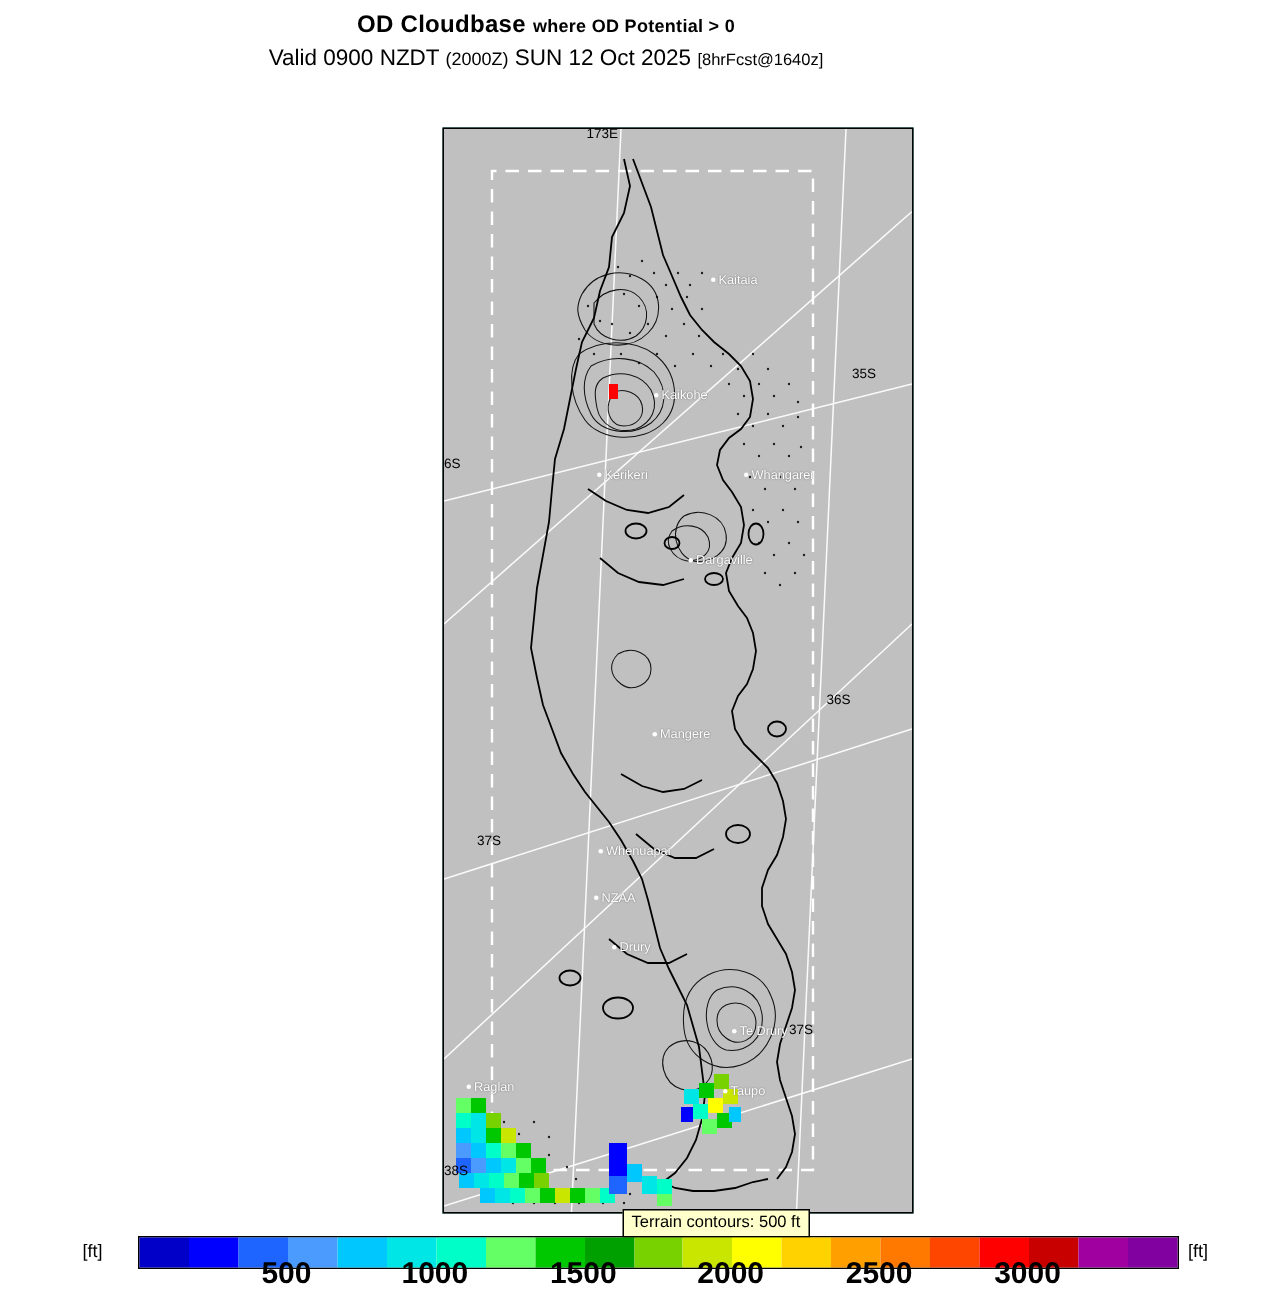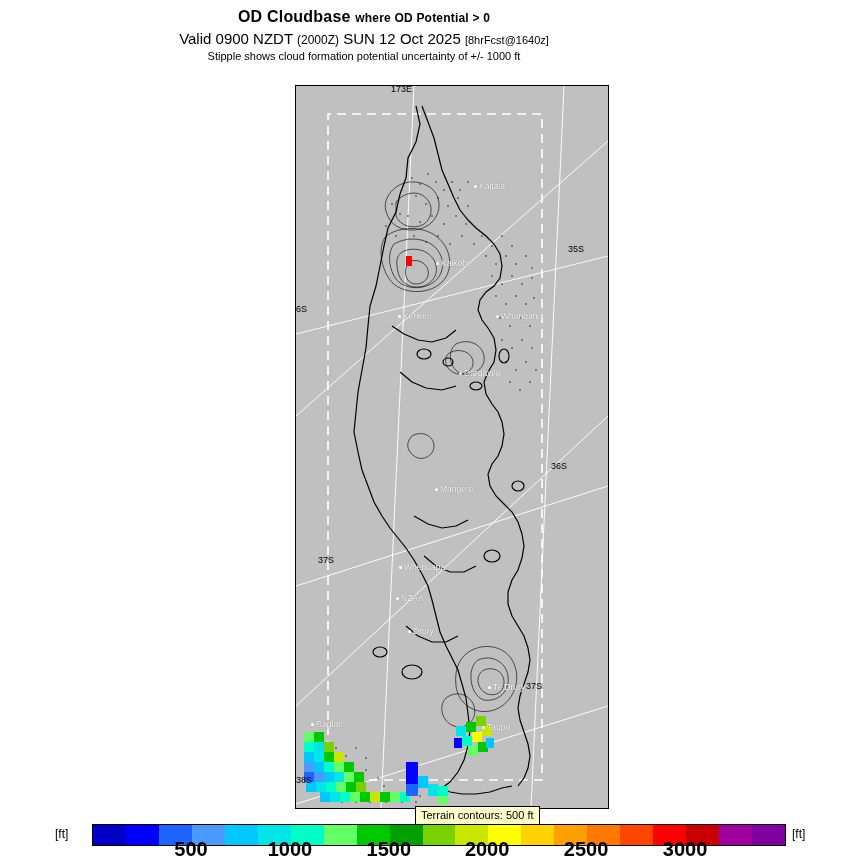--- a/index.html
+++ b/index.html
@@ -155,21 +155,20 @@
   <div class="title-line1">
     <span>OD Cloudbase</span>
     <span class="sub">where OD Potential &gt; 0</span>
   </div>
   <div class="title-line2">
     <span>Valid 0900 NZDT</span>
     <span class="paren">(2000Z)</span>
     <span class="bold">SUN 12 Oct 2025</span>
     <span class="fcst">[8hrFcst@1640z]</span>
   </div>
-  <div class="title-line3">Stipple shows cloud formation potential uncertainty of +/- 1000 ft</div>
 </div>
 
 <div class="map-panel">
 
   <svg class="map-svg" width="312" height="722" viewBox="0 0 312 722">
 
     <rect x="0" y="0" width="312" height="722" fill="#c0c0c0"></rect>
 
     <g stroke="#ffffff" stroke-width="1" fill="none" opacity="0.95">
       <line x1="118" y1="0" x2="85" y2="722"></line>

